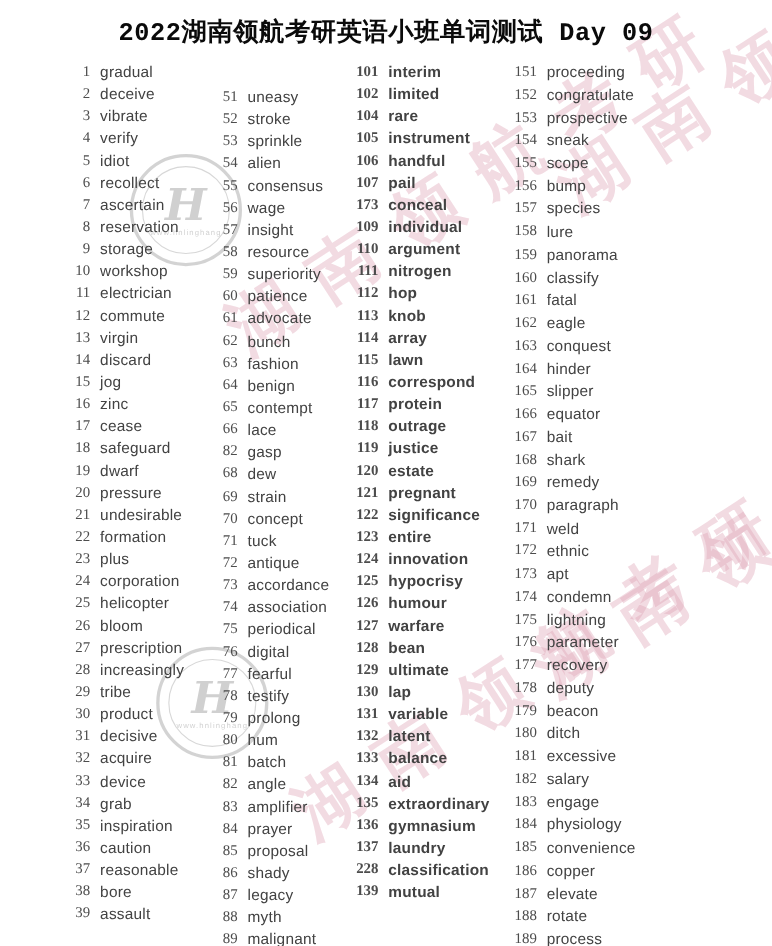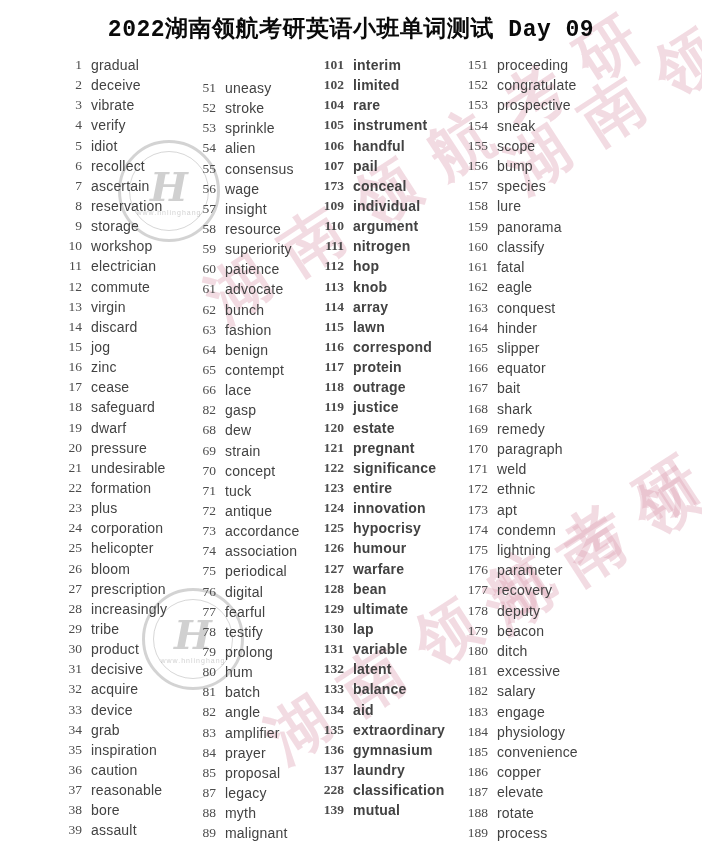--- a/index.html
+++ b/index.html
@@ -408,20 +408,24 @@
         </div>
         <div class="row">
           <span class="num">84</span>
           <span class="word">prayer</span>
         </div>
         <div class="row">
           <span class="num">85</span>
           <span class="word">proposal</span>
         </div>
         <div class="row">
+          <span class="num">86</span>
+          <span class="word">shady</span>
+        </div>
+        <div class="row">
           <span class="num">87</span>
           <span class="word">legacy</span>
         </div>
         <div class="row">
           <span class="num">88</span>
           <span class="word">myth</span>
         </div>
         <div class="row">
           <span class="num">89</span>
           <span class="word">malignant</span>

